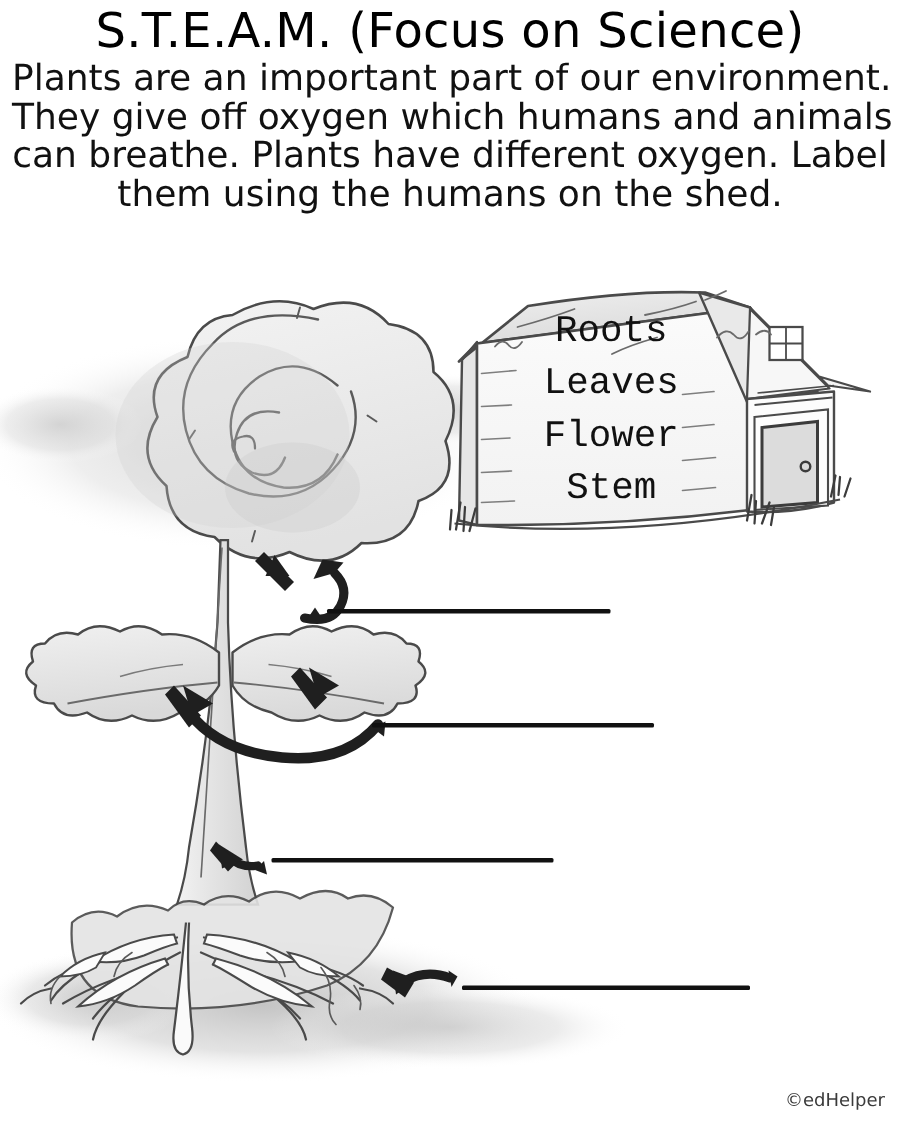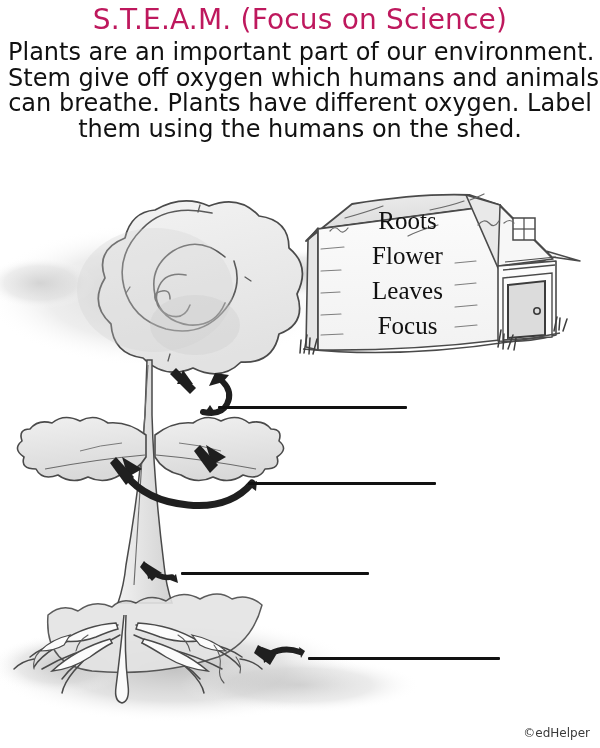--- a/index.html
+++ b/index.html
@@ -25,25 +25,25 @@
   
   .header {
     position: absolute;
     left: 0;
     top: 0;
     width: 600px;
     text-align: center;
   }
   .title {
     font-family: "DejaVu Sans", sans-serif;
-    font-size: 28px;
+    font-size: 32px;
     line-height: 36px;
     letter-spacing: 0.2px;
     font-weight: 400;
-    color: #be185d;
+    color: #000000;
     margin: 2px 0 0 0;
     white-space: nowrap;
   }
   .instructions {
     font-family: "DejaVu Sans", sans-serif;
     font-size: 24px;
     line-height: 25.5px;
     color: #111111;
     padding: 2px 8px 0 8px;
   }
@@ -62,21 +62,21 @@
   
   .wordbank {
     position: absolute;
     left: 340px;
     top: 203px;
     width: 135px;
     text-align: center;
     pointer-events: none;
   }
   .wordbank .word {
-    font-family: Liberation Serif, serif;
+    font-family: Liberation Mono, monospace;
     font-size: 25px;
     line-height: 35px;
     font-weight: 400;
     color: #111111;
   }
 
   
   .answer-line {
     position: absolute;
     height: 3px;
@@ -96,21 +96,21 @@
 </style>
 </head>
 <body>
 
 <div class="page">
 
   <div class="header">
     <div class="title">S.T.E.A.M. (Focus on Science)</div>
     <div class="instructions">
       <div>Plants are an important part of our environment.</div>
-      <div>Stem give off oxygen which humans and animals</div>
+      <div>They give off oxygen which humans and animals</div>
       <div>can breathe. Plants have different oxygen. Label</div>
       <div>them using the humans on the shed.</div>
     </div>
   </div>
 
   <div class="art">
     <svg width="600" height="560" viewBox="0 0 600 560" xmlns="http://www.w3.org/2000/svg">
       <defs>
         <radialGradient id="softBlob" cx="50%" cy="50%" r="50%">
           <stop offset="0%" stop-color="#c9c9c9" stop-opacity="0.75"></stop>
@@ -344,23 +344,23 @@
         <path d="M300 487 q-16 -6 -30 2" fill="none" stroke="#1f1f1f" stroke-width="6" stroke-linecap="round"></path>
         <path d="M262 482 l16 6 l-14 10 z" fill="#1f1f1f"></path>
         <path d="M258 480 l18 10 l-6 10 l-16 -12 z" fill="#1f1f1f"></path>
         <path d="M299 482 l6 4 l-4 7 z" fill="#1f1f1f"></path>
       </g>
     </svg>
   </div>
 
   <div class="wordbank">
     <div class="word">Roots</div>
+    <div class="word">Leaves</div>
     <div class="word">Flower</div>
-    <div class="word">Leaves</div>
-    <div class="word">Focus</div>
+    <div class="word">Stem</div>
   </div>
 
   <div class="answer-line" style="left:218px; top:406px; width:189px;"></div>
   <div class="answer-line" style="left:248px; top:482px; width:188px;"></div>
   <div class="answer-line" style="left:181px; top:572px; width:188px;"></div>
   <div class="answer-line" style="left:308px; top:657px; width:192px;"></div>
 
   <div class="footer">©edHelper</div>
 
 </div>

